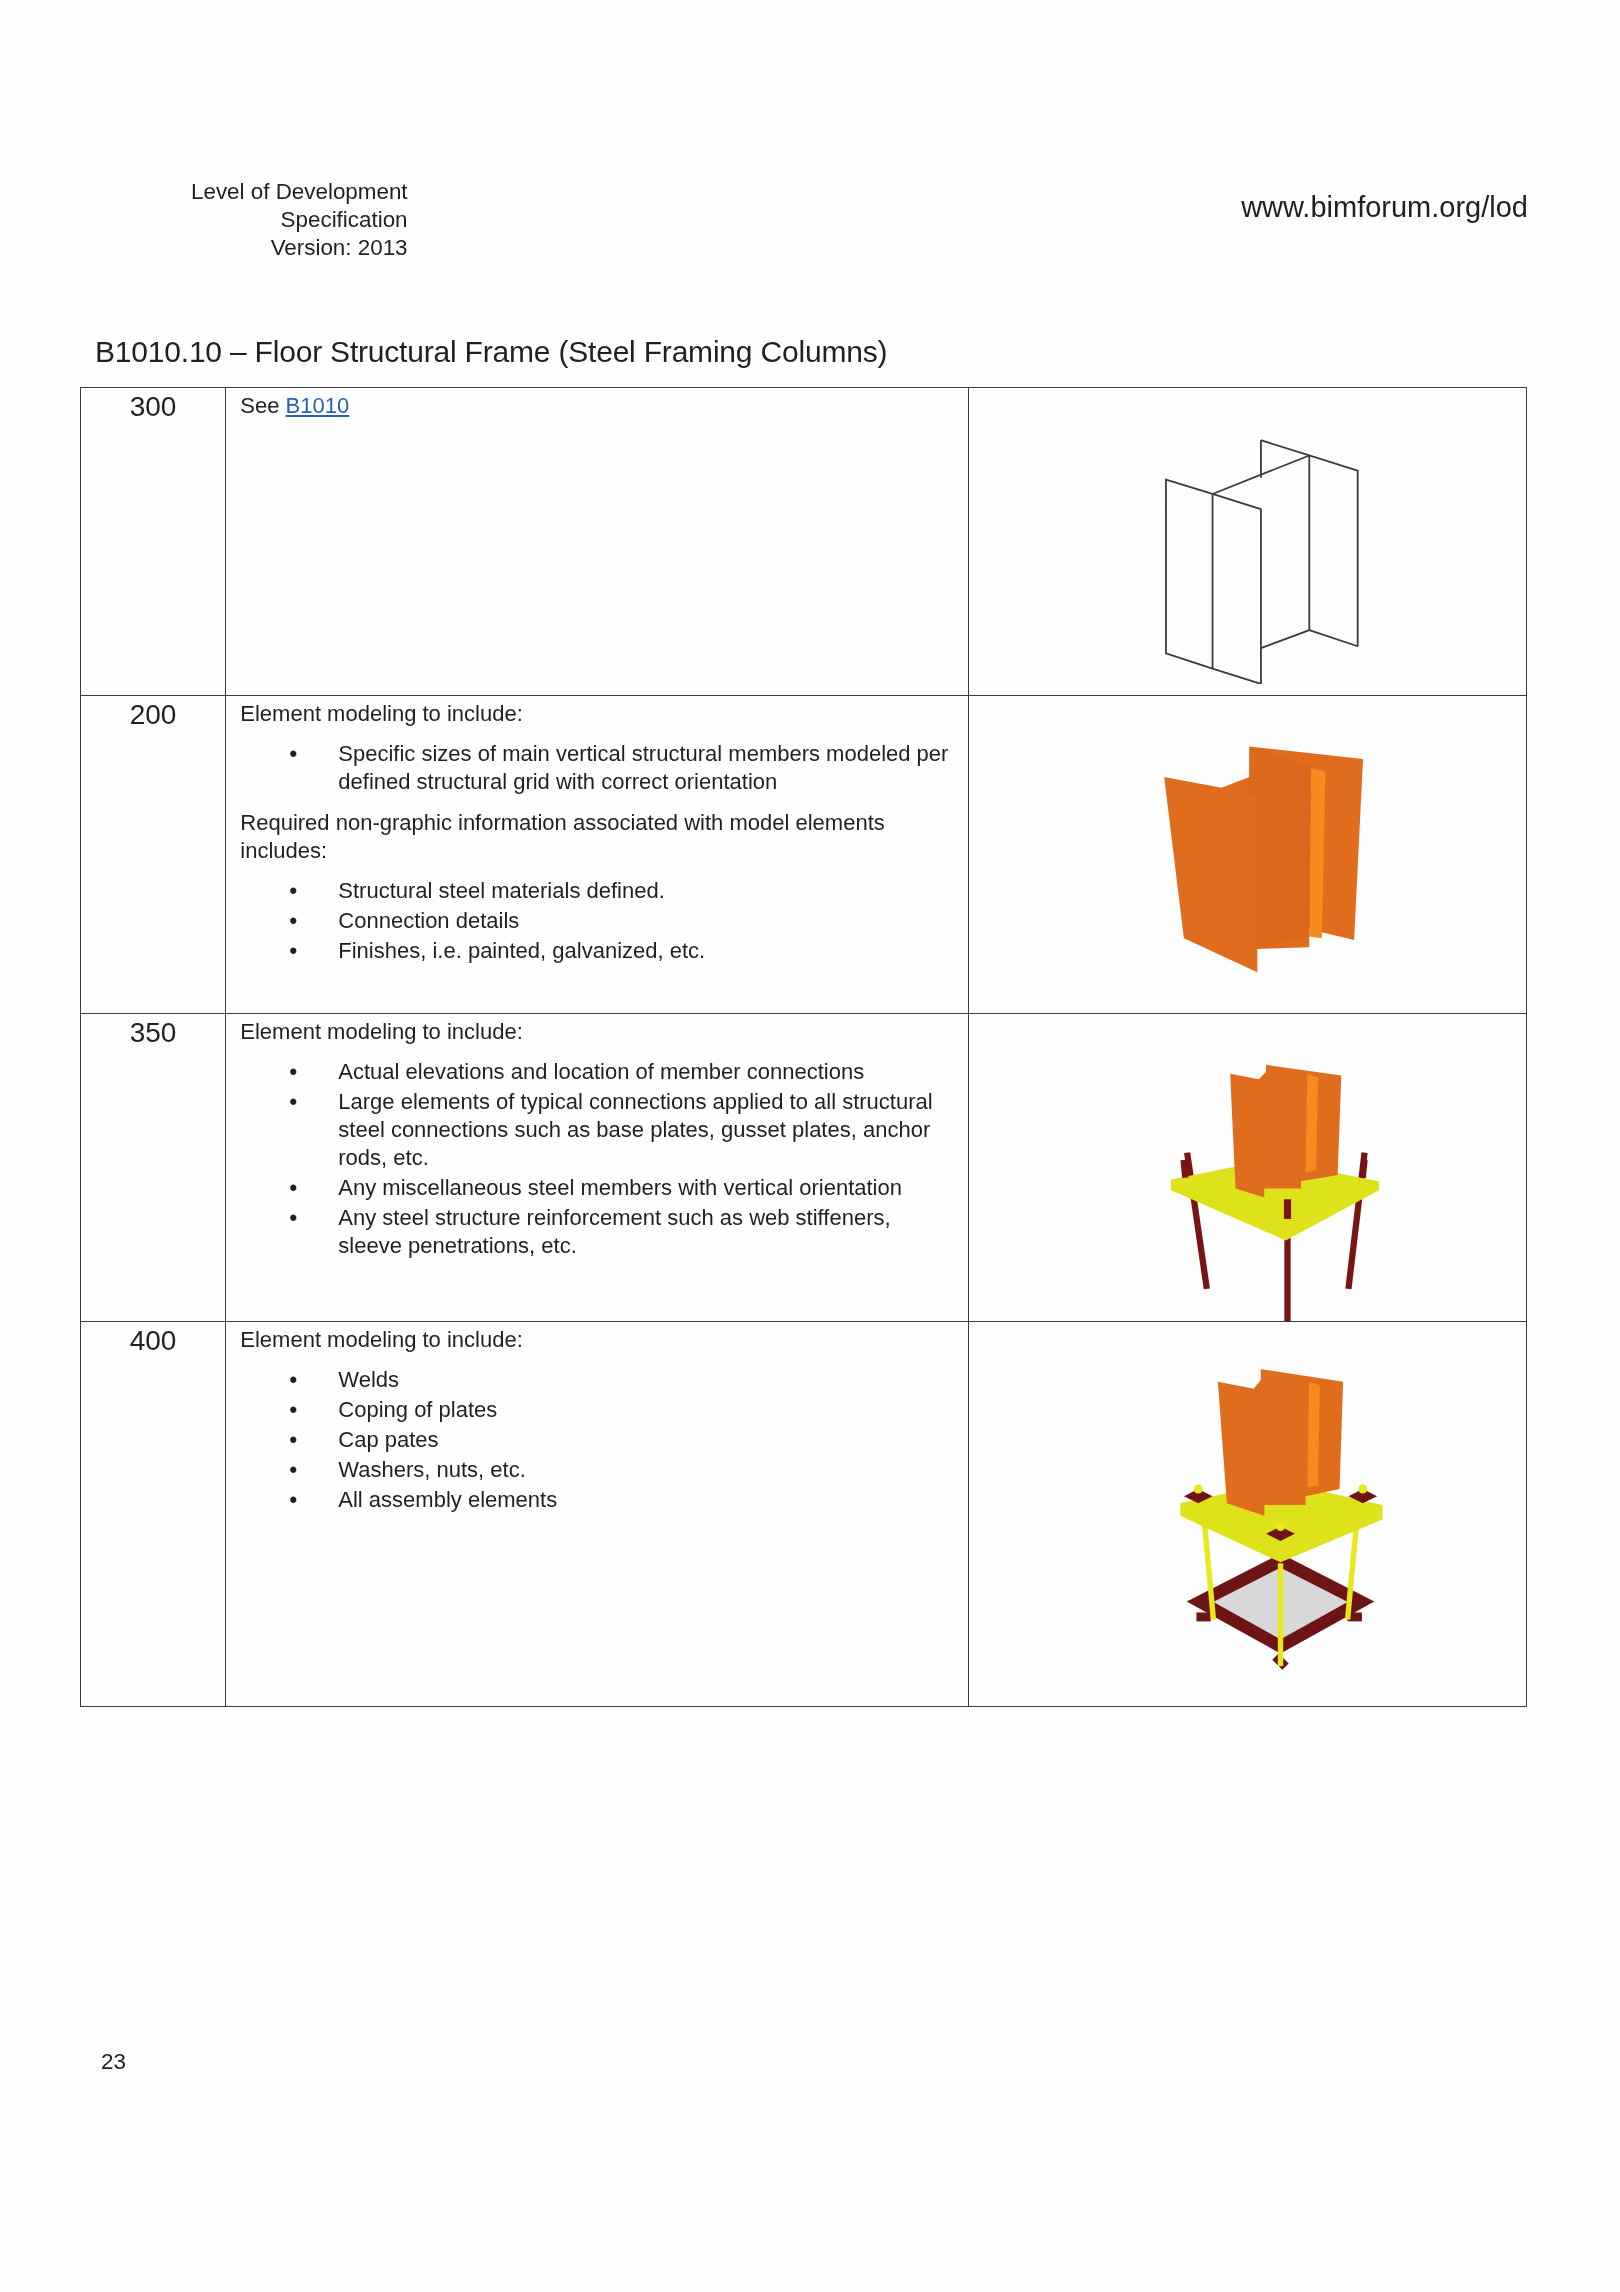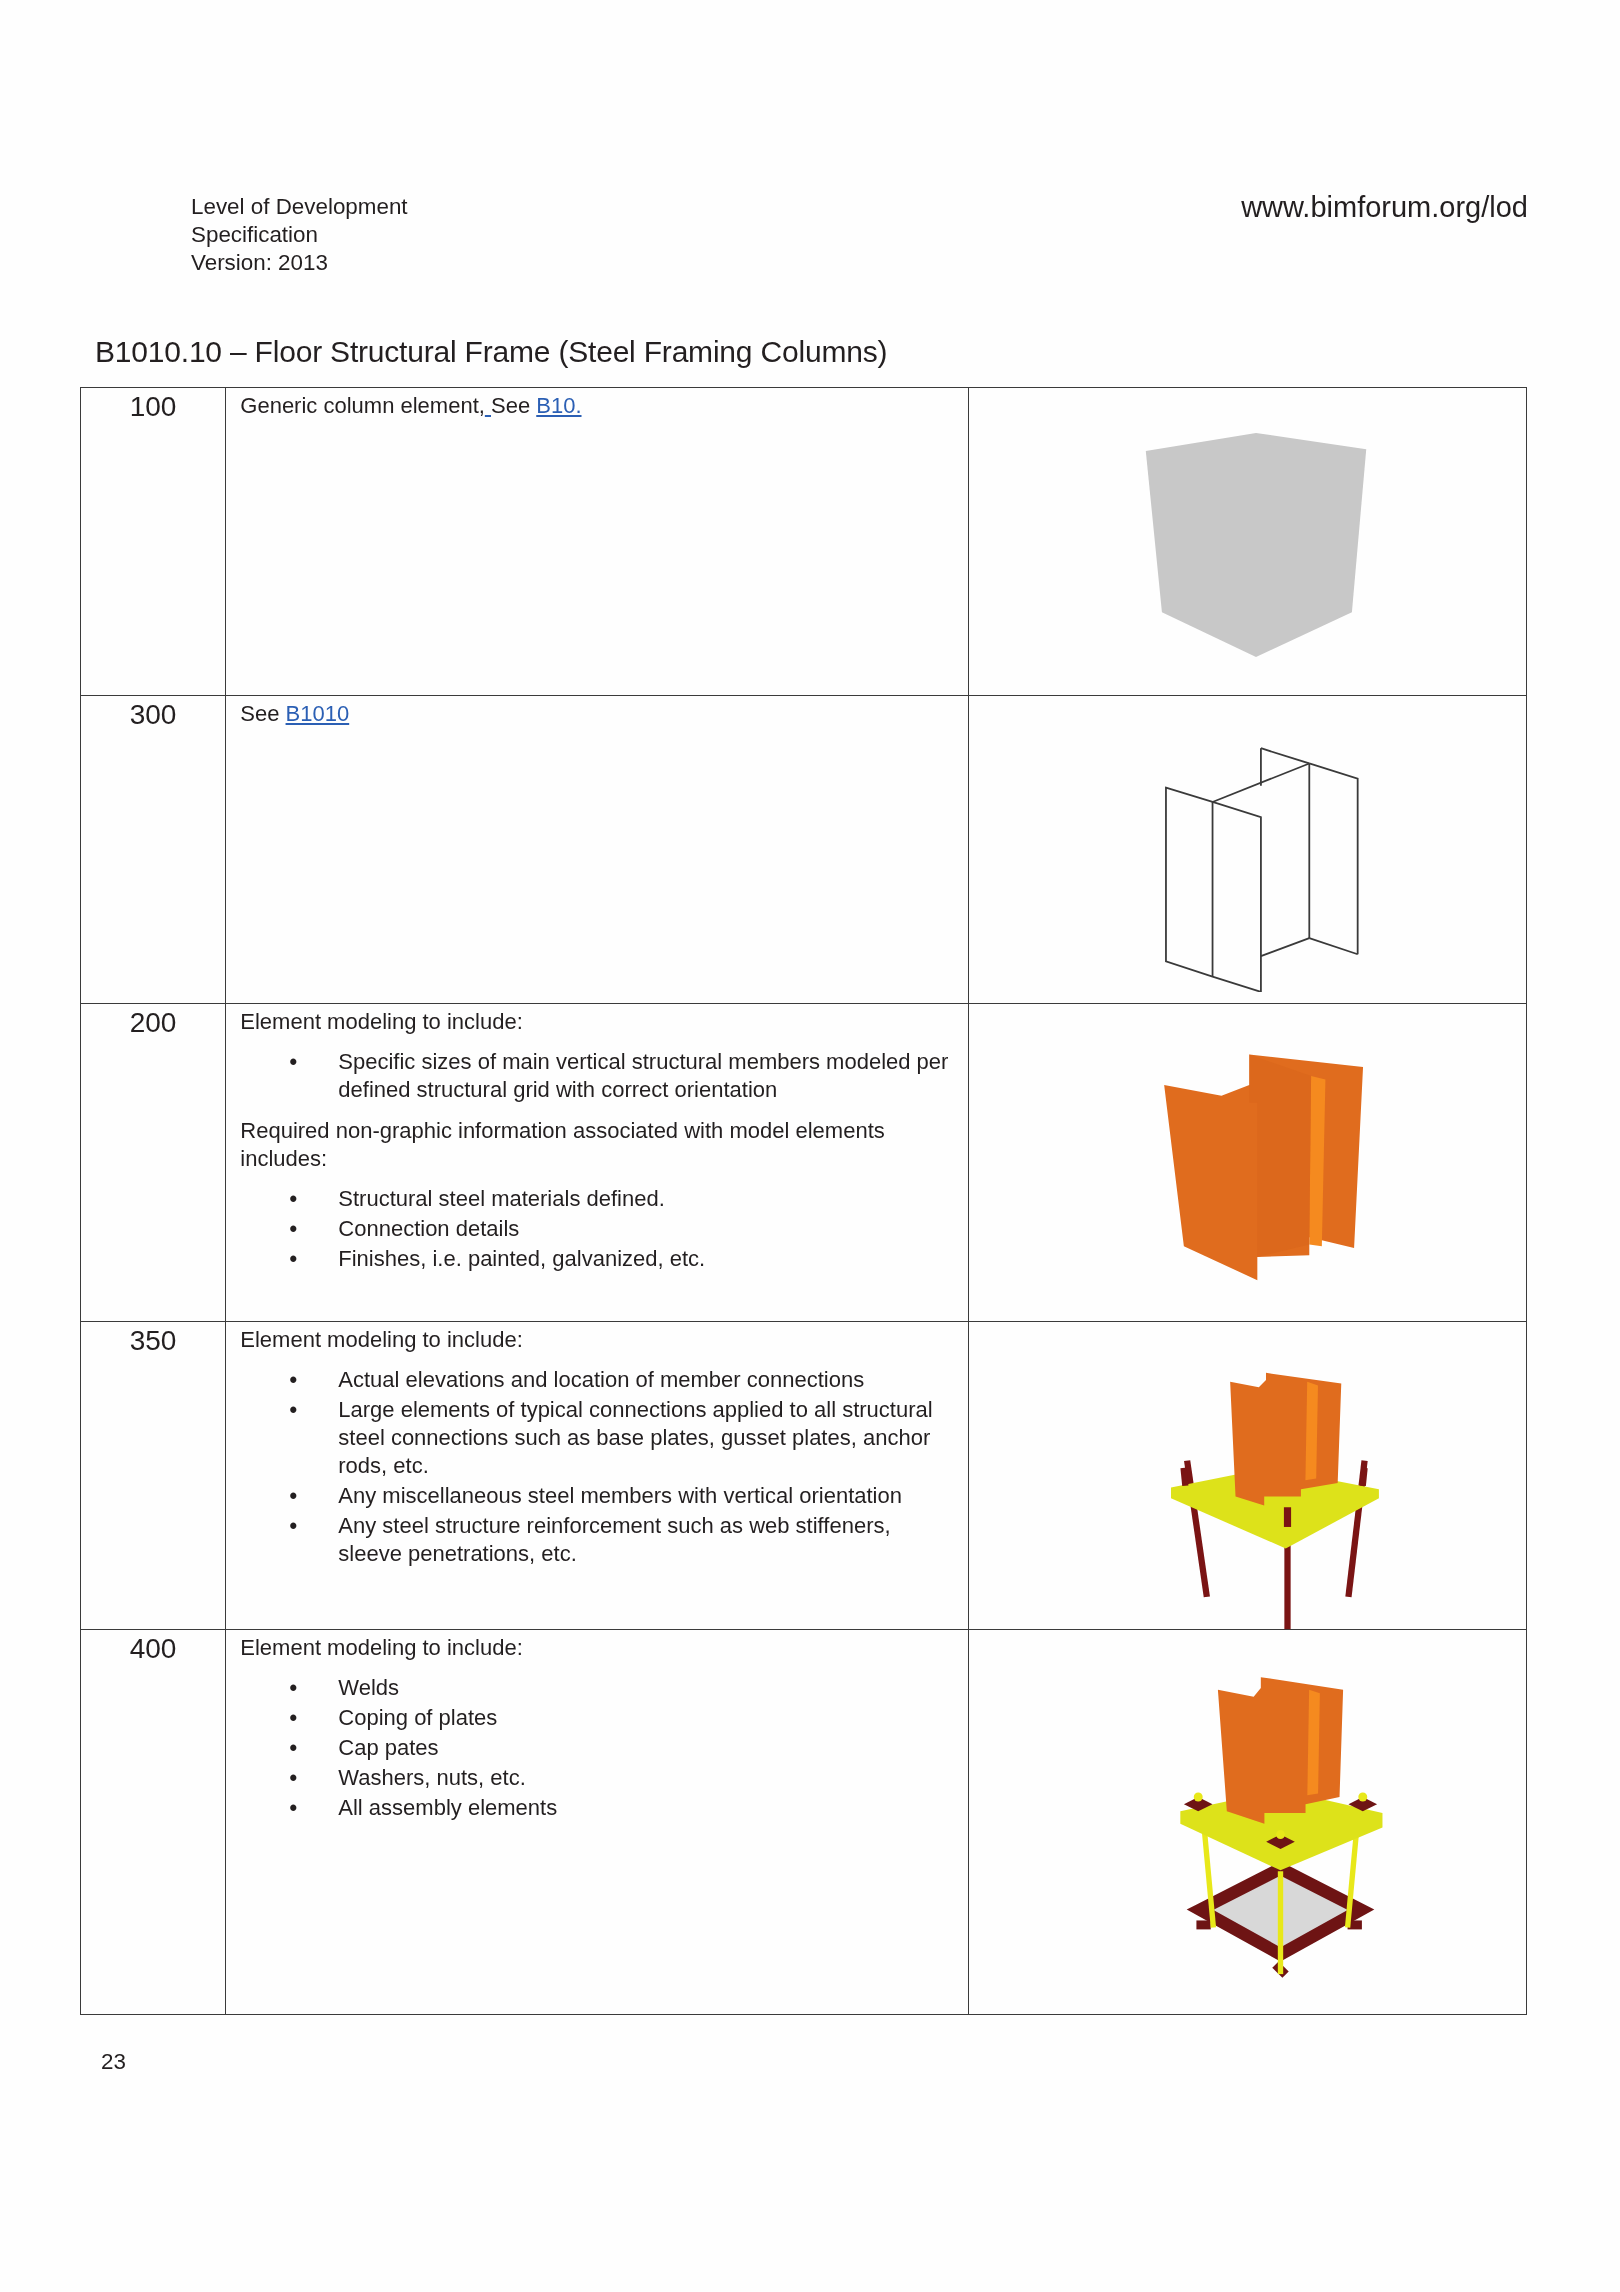--- a/index.html
+++ b/index.html
@@ -5,22 +5,22 @@
     html, body { margin: 0; padding: 0; }
     body {
       width: 1620px; height: 2293px;
       background: #fefefe;
       position: relative;
       font-family: "Liberation Sans", sans-serif;
       color: #231f20;
       overflow: hidden;
     }
     .hdr-left {
-      position: absolute; left: 191px; top: 193px;
-      font-size: 22.4px; line-height: 28px;
+      position: absolute; left: 191px; top: 178px;
+      font-size: 22.4px; line-height: 28px; text-align: right;
     }
     .hdr-right {
       position: absolute; right: 92px; top: 193px;
       font-size: 29px; line-height: 28px;
     }
     .title {
       position: absolute; left: 95px; top: 334px;
       font-size: 30px; line-height: 36px; letter-spacing: -0.2px;
     }
     table.lod {
@@ -59,31 +59,20 @@
   <div>Specification</div>
   <div>Version: 2013</div>
 </div>
 <div class="hdr-right">www.bimforum.org/lod</div>
 
 <div class="title">B1010.10 – Floor Structural Frame (Steel Framing Columns)</div>
 
 <table class="lod">
 
   <tbody>
-      <tr style="height:308px">
-    <td class="lvl">100</td>
-    <td class="desc">
-      <span>Generic column element,</span><a class="lnk"> </a><span>See </span><a class="lnk">B10.</a>
-    </td>
-    <td class="img">
-      <svg width="233" height="233" style="left:175px; top:45px" viewBox="0 0 260 260">
-        <polygon points="2,20 125,0 248,18 232,200 125,250 20,200" fill="#c8c8c8"></polygon>
-      </svg>
-    </td>
-  </tr>
 
   <tr style="height:308px">
     <td class="lvl">300</td>
     <td class="desc">
       <span>See </span><a class="lnk">B1010</a>
     </td>
     <td class="img">
       <svg width="215" height="260" style="left:188px; top:36px" viewBox="0 0 240 290" fill="none" stroke="#3a3a3a" stroke-width="2">
 
         <polyline points="116,18 116,60"></polyline>

